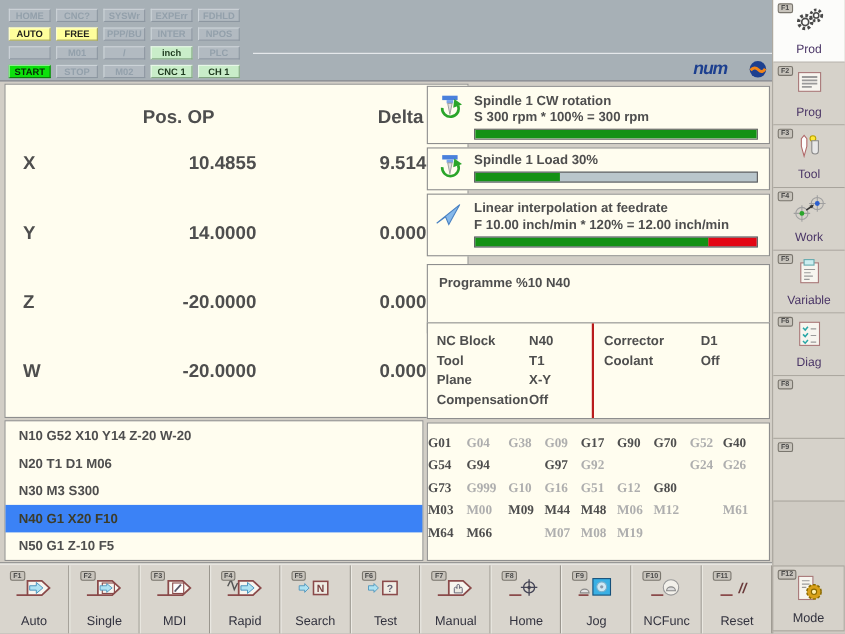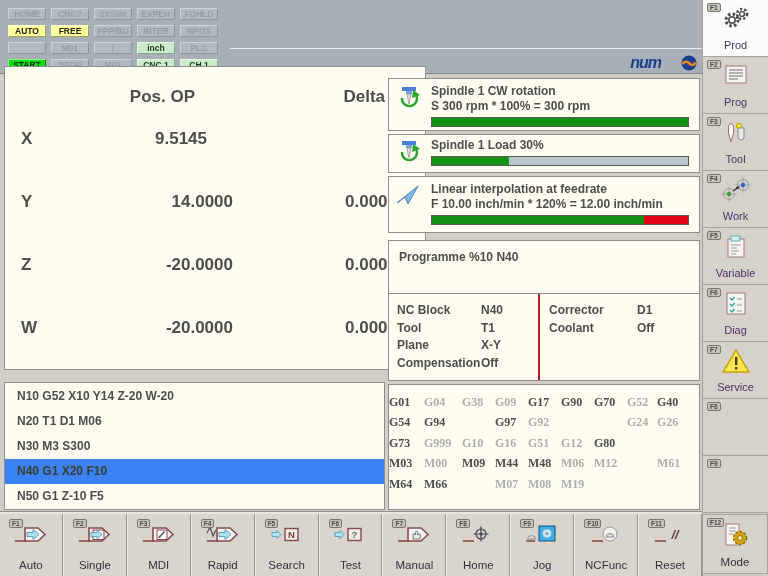--- a/index.html
+++ b/index.html
@@ -14,21 +14,21 @@
           background:#b2bac1; color:#93a0ab; border:1px solid; border-color:#ccd3d8 #8d97a1 #8d97a1 #ccd3d8; overflow:hidden; }
   .hbtn[data-state="yellow"]     { background:#ffff9c; color:#23231c; border-color:#fdfdd2 #a0a060 #a0a060 #fdfdd2; }
   .hbtn[data-state="green"]      { background:#0ce00c; color:#072807; border-color:#8df08d #0a7a0a #0a7a0a #8df08d; }
   .hbtn[data-state="lightgreen"] { background:#c9edc9; color:#1e3a1e; border-color:#e7f7e7 #84a884 #84a884 #e7f7e7; }
   .logo { position:absolute; right:5px; top:54px; display:flex; align-items:center; gap:20px; }
   .logo-text { font-size:16px; font-weight:bold; font-style:italic; color:#1c3f8f; letter-spacing:-1px; }
 
   
   .panel { position:absolute; background:#fffdef; border:1px solid #8e8e8e; }
 
-  .pos-panel { left:4px; top:66px; width:422px; height:304px; }
+  .pos-panel { left:4px; top:76px; width:422px; height:304px; }
   .pos-head { display:grid; grid-template-columns:55px 175px 1fr; padding-top:20px; }
   .pos-head span { font-size:17px; font-weight:bold; color:#4e4e4e; text-align:right; }
   .pos-head .h-pos { padding-right:40px; }
   .pos-head .h-delta { padding-right:40px; }
   .axis-row { display:grid; grid-template-columns:55px 175px 1fr; height:63px; align-items:center; }
   .axis-l { font-size:17px; font-weight:bold; color:#4e4e4e; padding-left:16px; }
   .axis-p { font-size:17px; font-weight:bold; color:#4e4e4e; text-align:right; padding-right:2px; }
   .axis-d { font-size:17px; font-weight:bold; color:#4e4e4e; text-align:right; padding-right:28px; }
 
   .prog-panel { left:4px; top:382px; width:381px; height:128px; padding-top:1px; }
@@ -150,20 +150,21 @@
 
   <div class="panel pos-panel">
     <div class="pos-head">
       <span></span>
       <span class="h-pos">Pos. OP</span>
       <span class="h-delta">Delta</span>
     </div>
 
       <div class="axis-row">
         <span class="axis-l">X</span>
+        <span class="axis-p">10.4855</span>
         <span class="axis-d">9.5145</span>
       </div>
 
       <div class="axis-row">
         <span class="axis-l">Y</span>
         <span class="axis-p">14.0000</span>
         <span class="axis-d">0.0000</span>
       </div>
 
       <div class="axis-row">
@@ -446,29 +447,20 @@
     <div class="sbtn" data-state="normal">
       <span class="kbadge">F6</span>
       <svg class="sicon" width="26" height="26" viewBox="0 0 26 26">
         <rect x="4" y="2" width="18" height="21" fill="#f7f5ef" stroke="#a87878"></rect>
         <path d="M7 7l2 2 2.5-3M7 13l2 2 2.5-3M7 19l2 2 2.5-3" fill="none" stroke="#2aa7a7" stroke-width="1.4"></path>
         <path d="M14 8h5M14 14h5M14 20h5" stroke="#9a9a9a"></path>
       </svg>
       <span class="slabel">Diag</span>
     </div>
 
-    <div class="sbtn" data-state="normal">
-      <span class="kbadge">F7</span>
-      <svg class="sicon" width="30" height="26" viewBox="0 0 30 26">
-        <path d="M15 2 L28 24 H2 Z" fill="#ffe54a" stroke="#c8a21a" stroke-width="1.5"></path>
-        <rect x="14" y="9" width="2.4" height="8" fill="#3a3a3a"></rect>
-        <rect x="14" y="19" width="2.4" height="2.4" fill="#3a3a3a"></rect>
-      </svg>
-      <span class="slabel">Service</span>
-    </div>
 
     <div class="sbtn" data-state="normal">
       <span class="kbadge">F8</span>
       <span class="slabel"></span>
     </div>
 
     <div class="sbtn" data-state="normal">
       <span class="kbadge">F9</span>
       <span class="slabel"></span>
     </div>

